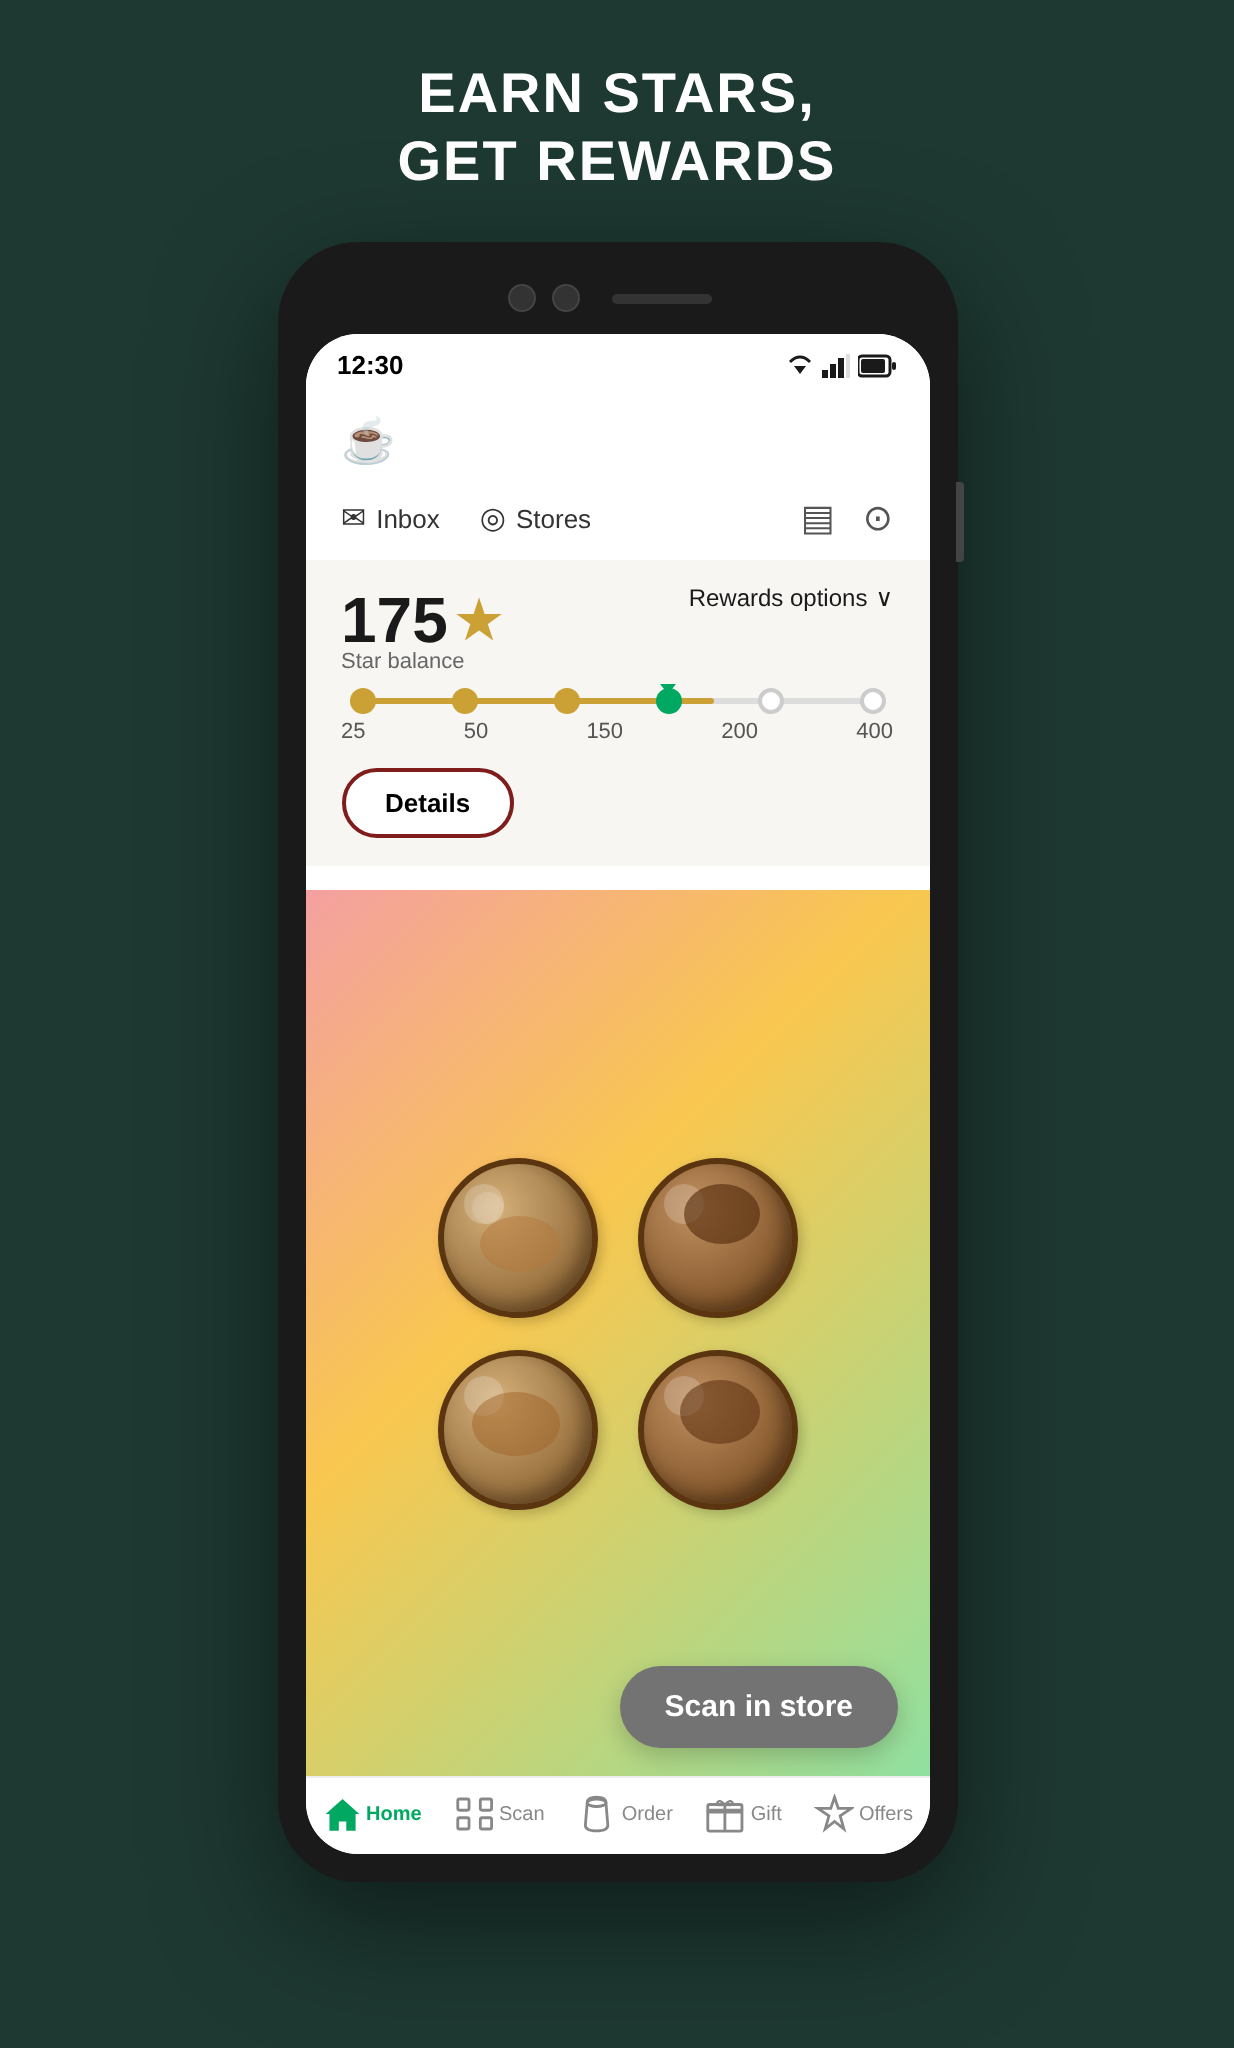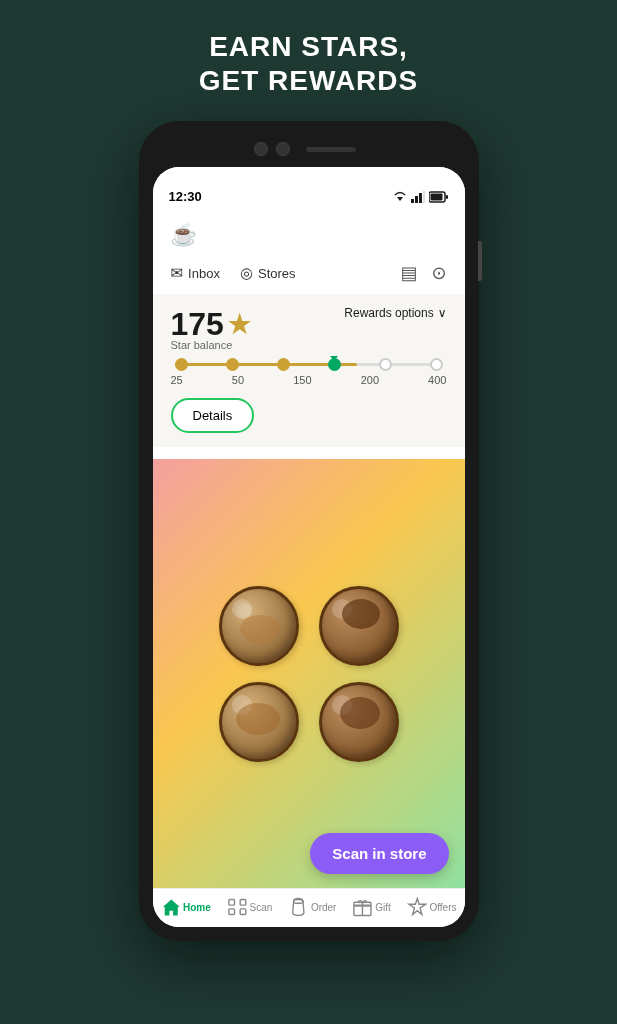--- a/index.html
+++ b/index.html
@@ -80,21 +80,21 @@
       overflow: hidden;
       display: flex;
       flex-direction: column;
     }
 
     
     .status-bar {
       display: flex;
       justify-content: space-between;
       align-items: center;
-      padding: 22px 16px 4px;
+      padding: 8px 16px 4px;
       background: #fff;
       font-size: 12px;
       font-weight: 600;
     }
 
     .status-time {
       font-size: 13px;
       font-weight: 700;
     }
 
@@ -272,25 +272,25 @@
 
     
     .action-buttons {
       display: flex;
       gap: 10px;
       margin-top: 12px;
     }
 
     .btn-details {
       padding: 8px 20px;
-      border: 2px solid #22c55e;
+      border: 2px solid #7f1d1d;
       border-radius: 20px;
       background: #fff;
       font-size: 13px;
-      font-weight: 400;
+      font-weight: 700;
       cursor: pointer;
     }
 
     .btn-redeem {
       padding: 8px 20px;
       border: none;
       border-radius: 20px;
       background: #1a1a1a;
       color: #fff;
       font-size: 13px;
@@ -351,21 +351,21 @@
 
     .pastry.tart {
       background: radial-gradient(circle at 40% 30%, #d4a060, #8b5a20);
       border: 3px solid #6b3f10;
     }
 
     .scan-in-store-btn {
       position: absolute;
       bottom: 14px;
       right: 16px;
-      background: #8b5cf6;
+      background: #737373;
       color: #fff;
       border: none;
       border-radius: 24px;
       padding: 12px 22px;
       font-size: 15px;
       font-weight: 700;
       cursor: pointer;
       box-shadow: 0 4px 12px rgba(0,0,0,0.2);
     }
 

